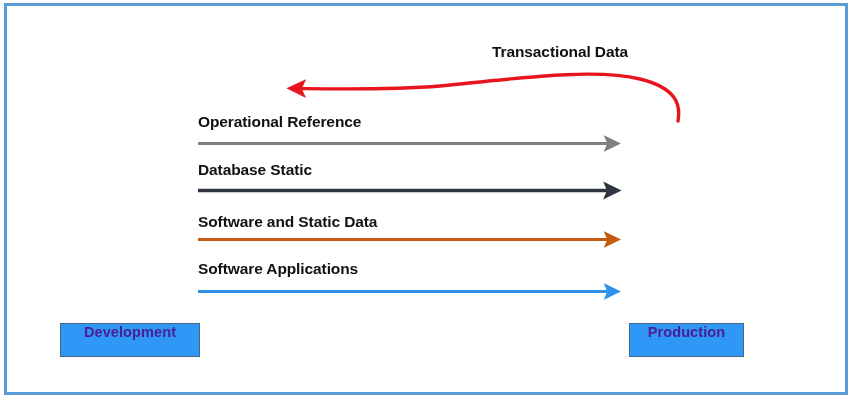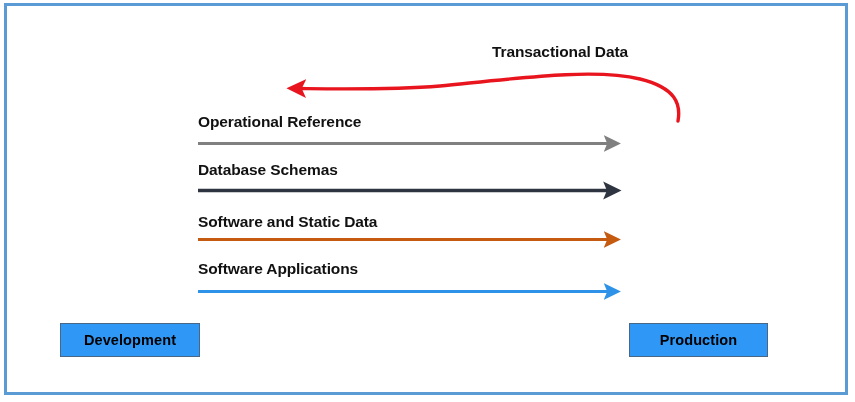--- a/index.html
+++ b/index.html
@@ -49,41 +49,40 @@
   .lbl-schemas     { left: 198px; top: 162px; }
   .lbl-reference   { left: 198px; top: 214px; }
   .lbl-software    { left: 198px; top: 261px; }
   .lbl-transactional {
     left: 492px;
     top: 44px;
   }
   .env-box {
     position: absolute;
     display: flex;
-    align-items: center;
     justify-content: center;
     background: #2f97f5;
     border: 1px solid #4a6785;
     box-sizing: border-box;
-    color: #000000;
+    color: #4c1d95;
     font-family: "Liberation Sans", sans-serif;
     font-weight: bold;
     font-size: 14.5px;
     letter-spacing: 0.1px;
   }
   .box-development {
     left: 60px;
     top: 323px;
     width: 140px;
     height: 34px;
   }
   .box-production {
     left: 629px;
     top: 323px;
-    width: 139px;
+    width: 115px;
     height: 34px;
   }
 </style>
 </head>
 <body>
 
 <div id="canvas">
 
   <div class="frame-border"></div>
 
@@ -112,21 +111,21 @@
 
     <line x1="198" y1="239.5" x2="612" y2="239.5" stroke="#C55A11" stroke-width="3.2" marker-end="url(#head-orange)"></line>
 
     <line x1="198" y1="291.5" x2="612" y2="291.5" stroke="#2E93E8" stroke-width="3.2" marker-end="url(#head-blue)"></line>
 
     <path d="M678,121 C681,104 676,88 640,79 C595,68 520,78 440,86 C390,90 340,89 298,88.5" fill="none" stroke="#E8151E" stroke-width="3.4" stroke-linecap="round" marker-end="url(#head-red)"></path>
   </svg>
 
   <div class="flow-label lbl-operational">Operational Reference</div>
 
-  <div class="flow-label lbl-schemas">Database Schemas</div>
+  <div class="flow-label lbl-schemas">Database Static</div>
 
   <div class="flow-label lbl-reference">Software and Static Data</div>
 
   <div class="flow-label lbl-transactional">Transactional Data</div>
 
   <div class="flow-label lbl-software">Software Applications</div>
 
   <div class="env-box box-development">
     <span>Development</span>
   </div>

